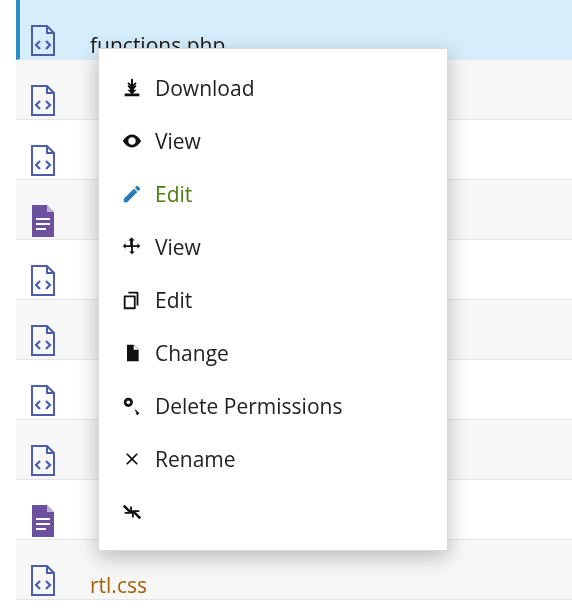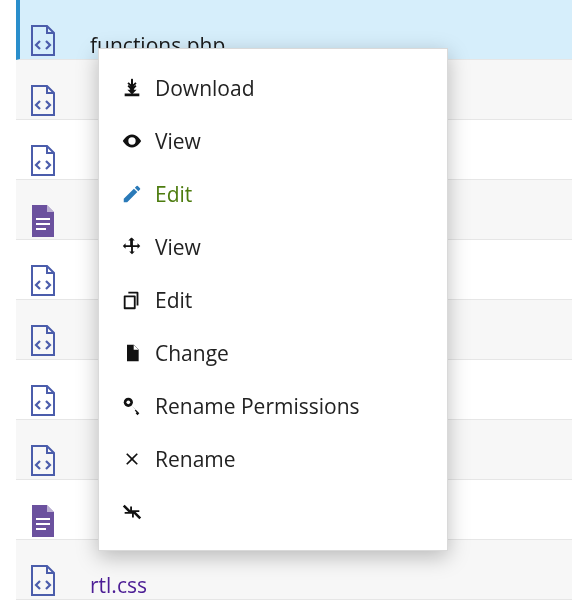--- a/index.html
+++ b/index.html
@@ -37,21 +37,21 @@
       width: 30px;
       height: 36px;
       display: flex;
       align-items: center;
       justify-content: center;
       margin-right: 32px;
     }
     .file-icon svg { display: block; }
     .file-name {
       font-size: 21px;
-      color: #4c1d95;
+      color: #a16207;
     }
     .file-row.selected .file-name {
       color: #1a1a1a;
     }
     .file-row.cut-off .file-name {
       color: #555;
     }
 
     .context-menu {
       position: absolute;
@@ -269,21 +269,21 @@
     <span>Change</span>
   </div>
   <div class="menu-item">
     <span class="menu-icon">
       <svg width="22" height="22" viewBox="0 0 24 24" fill="#111">
           <circle cx="8" cy="8" r="5"></circle>
           <circle cx="8" cy="8" r="2" fill="#fff"></circle>
           <path d="M11 11l9 9-2 2-2-2 1-1-2-2 1-1-5-5z"></path>
         </svg>
     </span>
-    <span>Rename Permissions</span>
+    <span>Delete Permissions</span>
   </div>
   <div class="menu-item">
     <span class="menu-icon">
       <svg width="20" height="20" viewBox="0 0 24 24" fill="#111">
           <path d="M19 6.41L17.59 5 12 10.59 6.41 5 5 6.41 10.59 12 5 17.59 6.41 19 12 13.41 17.59 19 19 17.59 13.41 12z"></path>
         </svg>
     </span>
     <span>Rename</span>
   </div>
   <div class="menu-item">

